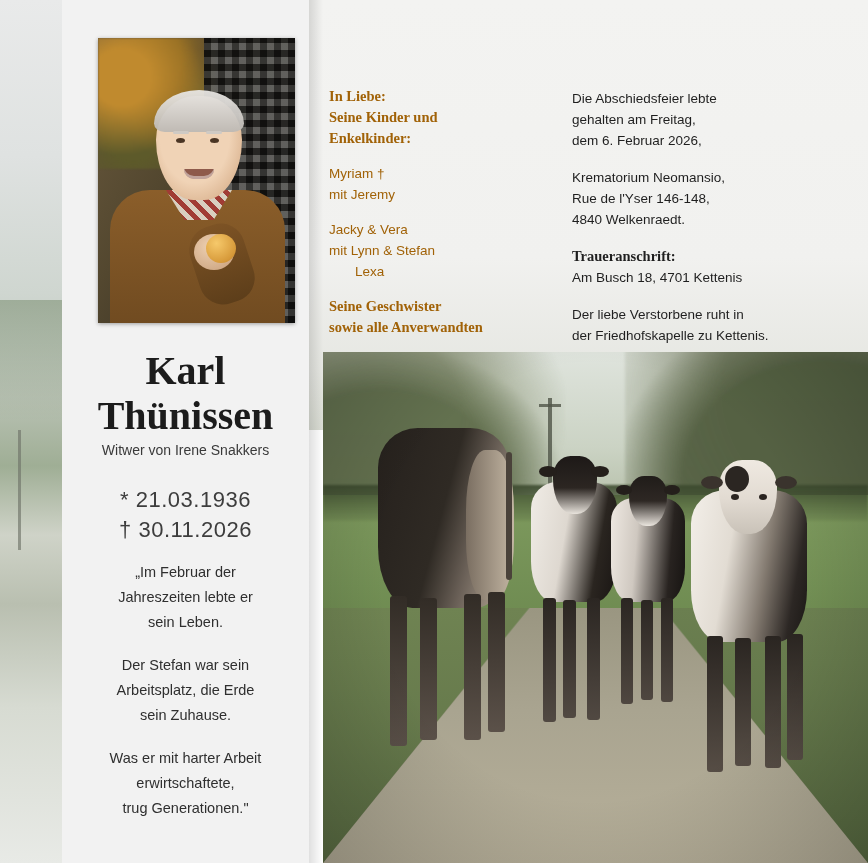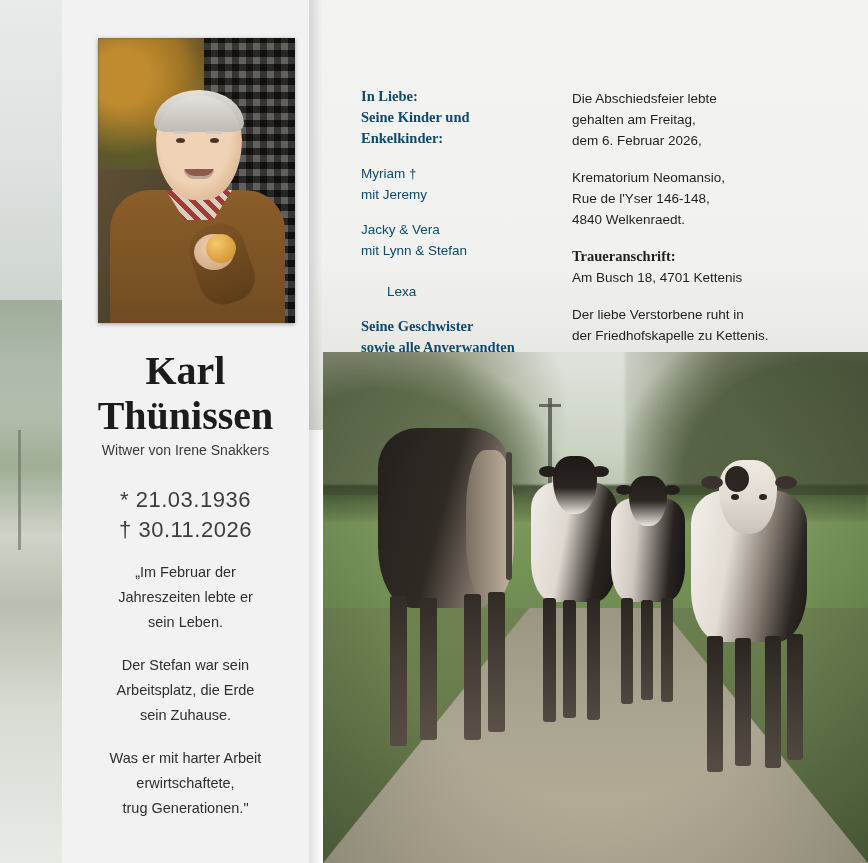--- a/index.html
+++ b/index.html
@@ -208,34 +208,34 @@
     font-size: 14.5px;
     line-height: 25px;
     color: #2f2f2f;
   }
   .verse p { margin: 0 0 18px 0; }
   .verse p:last-child { margin-bottom: 0; }
 
   
   .col-family {
     position: absolute;
-    left: 361px; top: 86px;
+    left: 329px; top: 86px;
     width: 200px;
     font-size: 13.5px;
     line-height: 21px;
-    color: #0c4a6e;
+    color: #a16207;
   }
   .col-family .b {
     font-family: "Liberation Serif", serif;
     font-weight: bold;
     font-size: 14.5px;
     line-height: 21px;
   }
   .col-family .blk { margin-bottom: 14px; }
-  .col-family .indent { padding-left: 26px; margin-top: 20px; }
+  .col-family .indent { padding-left: 26px; }
 
   .col-info {
     position: absolute;
     left: 572px; top: 88px;
     width: 240px;
     font-size: 13.5px;
     line-height: 21px;
     color: #1f1f1f;
   }
   .col-info .blk { margin-bottom: 16px; }

